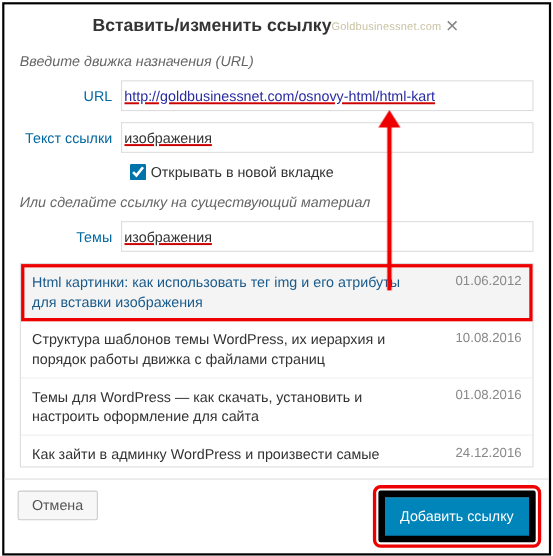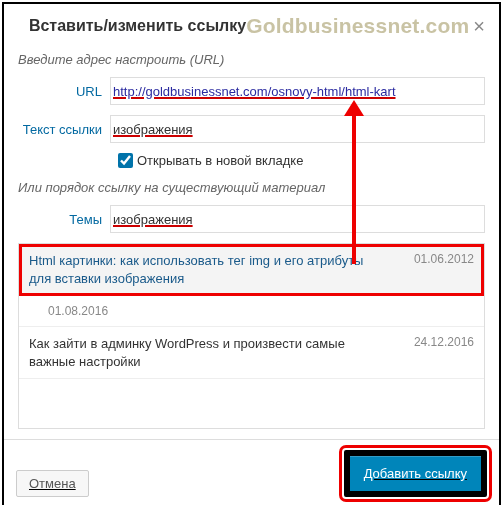--- a/index.html
+++ b/index.html
@@ -11,32 +11,32 @@
   .dialog {
     border: 2px solid #000;
     width: 499px;
     margin: 2px;
     background: #fff;
     position: relative;
   }
   .header {
     display: flex;
     align-items: center;
-    justify-content: flex-end;
+    justify-content: center;
     padding: 10px 10px 4px 0;
     margin-left: 12px;
   }
   .title {
     font-size: 16px;
     font-weight: 600;
     color: #333;
   }
   .brand {
-    font-size: 21px;
-    font-weight: 700;
+    font-size: 10px;
+    font-weight: 400;
     color: #c9c3a4;
     letter-spacing: .2px;
   }
   .close-icon {
     font-size: 20px;
     color: #888;
     cursor: pointer;
     padding: 0 4px;
     line-height: 1;
   }
@@ -98,22 +98,21 @@
     background: #f4f4f4;
     color: #1a5a8a;
     outline: 3px solid #e00;
     outline-offset: -3px;
   }
   .footer {
     border-top: 1px solid #ddd;
     padding: 10px 12px;
     display: flex;
     justify-content: space-between;
-    align-items: flex-end;
-    text-decoration: underline;
+    align-items: flex-start;
   }
   .btn-cancel {
     background: #f7f7f7;
     border: 1px solid #ccc;
     color: #555;
     font-size: 13px;
     padding: 5px 12px;
     cursor: pointer;
     border-radius: 2px;
   }
@@ -160,50 +159,55 @@
 <div class="dialog">
 
   <div class="header">
     <span class="title">Вставить/изменить ссылку</span>
     <span class="brand">Goldbusinessnet.com</span>
     <span class="close-icon">×</span>
   </div>
 
   <div class="body">
 
-    <div class="hint">Введите адрес настроить (URL)</div>
+    <div class="hint">Введите движка назначения (URL)</div>
 
     <div class="row">
       <label>URL</label>
       <input type="text" value="http://goldbusinessnet.com/osnovy-html/html-kart" style="text-decoration: underline 2px rgb(204, 0, 0);">
     </div>
 
     <div class="row">
       <label>Текст ссылки</label>
       <input type="text" value="изображения" style="text-decoration: underline 2px rgb(204, 0, 0); color: rgb(51, 51, 51);">
     </div>
 
     <div class="check-row">
       <input type="checkbox" checked="" style="">
       <span>Открывать в новой вкладке</span>
     </div>
 
-    <div class="subhint">Или порядок ссылку на существующий материал</div>
+    <div class="subhint">Или сделайте ссылку на существующий материал</div>
 
     <div class="row">
       <label>Темы</label>
       <input type="text" value="изображения" style="text-decoration: underline 2px rgb(204, 0, 0); color: rgb(51, 51, 51);">
     </div>
 
     <div class="results">
         <div class="result-row selected">
           <div class="rt">Html картинки: как использовать тег img и его атрибуты для вставки изображения</div>
           <div class="rd">01.06.2012</div>
         </div>
         <div class="result-row">
+          <div class="rt">Структура шаблонов темы WordPress, их иерархия и порядок работы движка с файлами страниц</div>
+          <div class="rd">10.08.2016</div>
+        </div>
+        <div class="result-row">
+          <div class="rt">Темы для WordPress — как скачать, установить и настроить оформление для сайта</div>
           <div class="rd">01.08.2016</div>
         </div>
         <div class="result-row">
           <div class="rt">Как зайти в админку WordPress и произвести самые важные настройки</div>
           <div class="rd">24.12.2016</div>
         </div>
       </div>
 
   </div>
 

